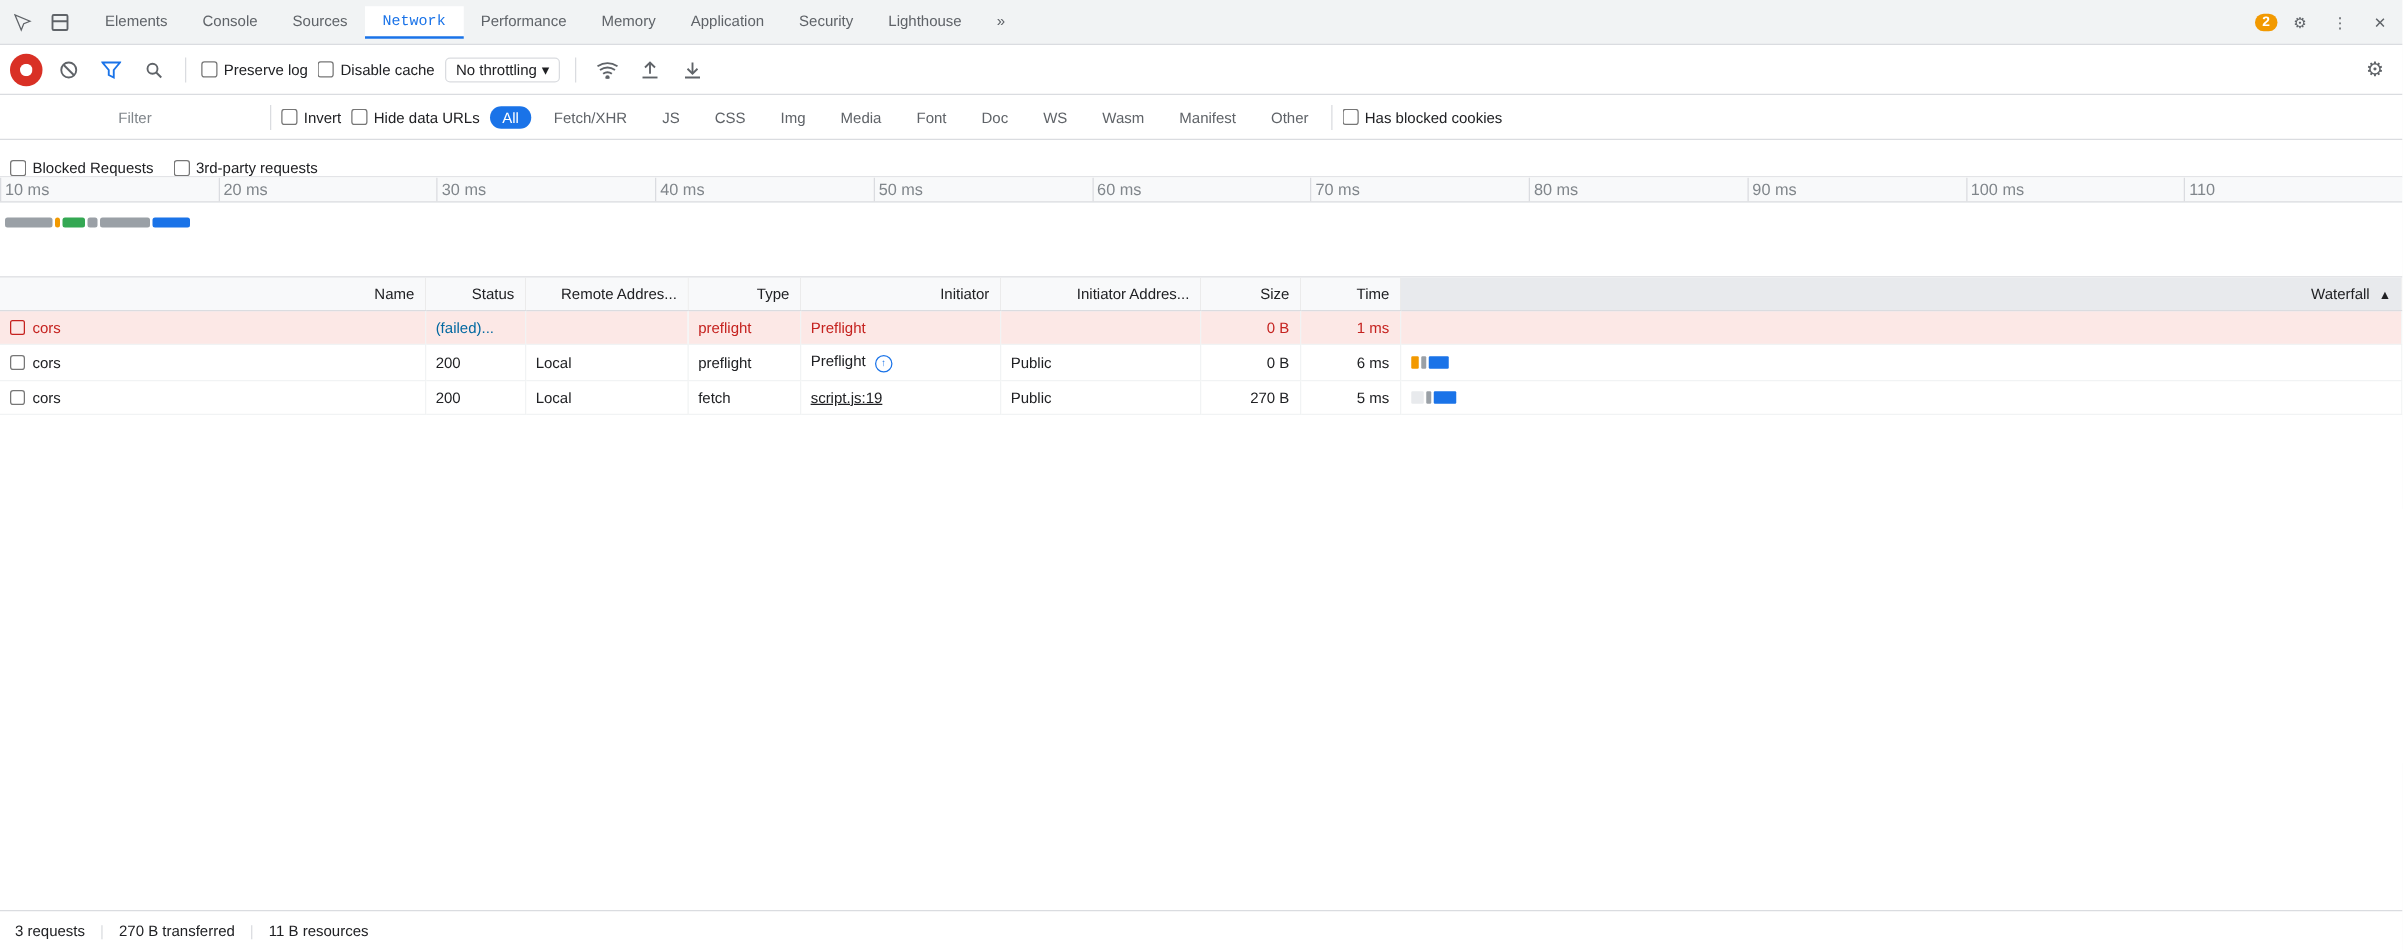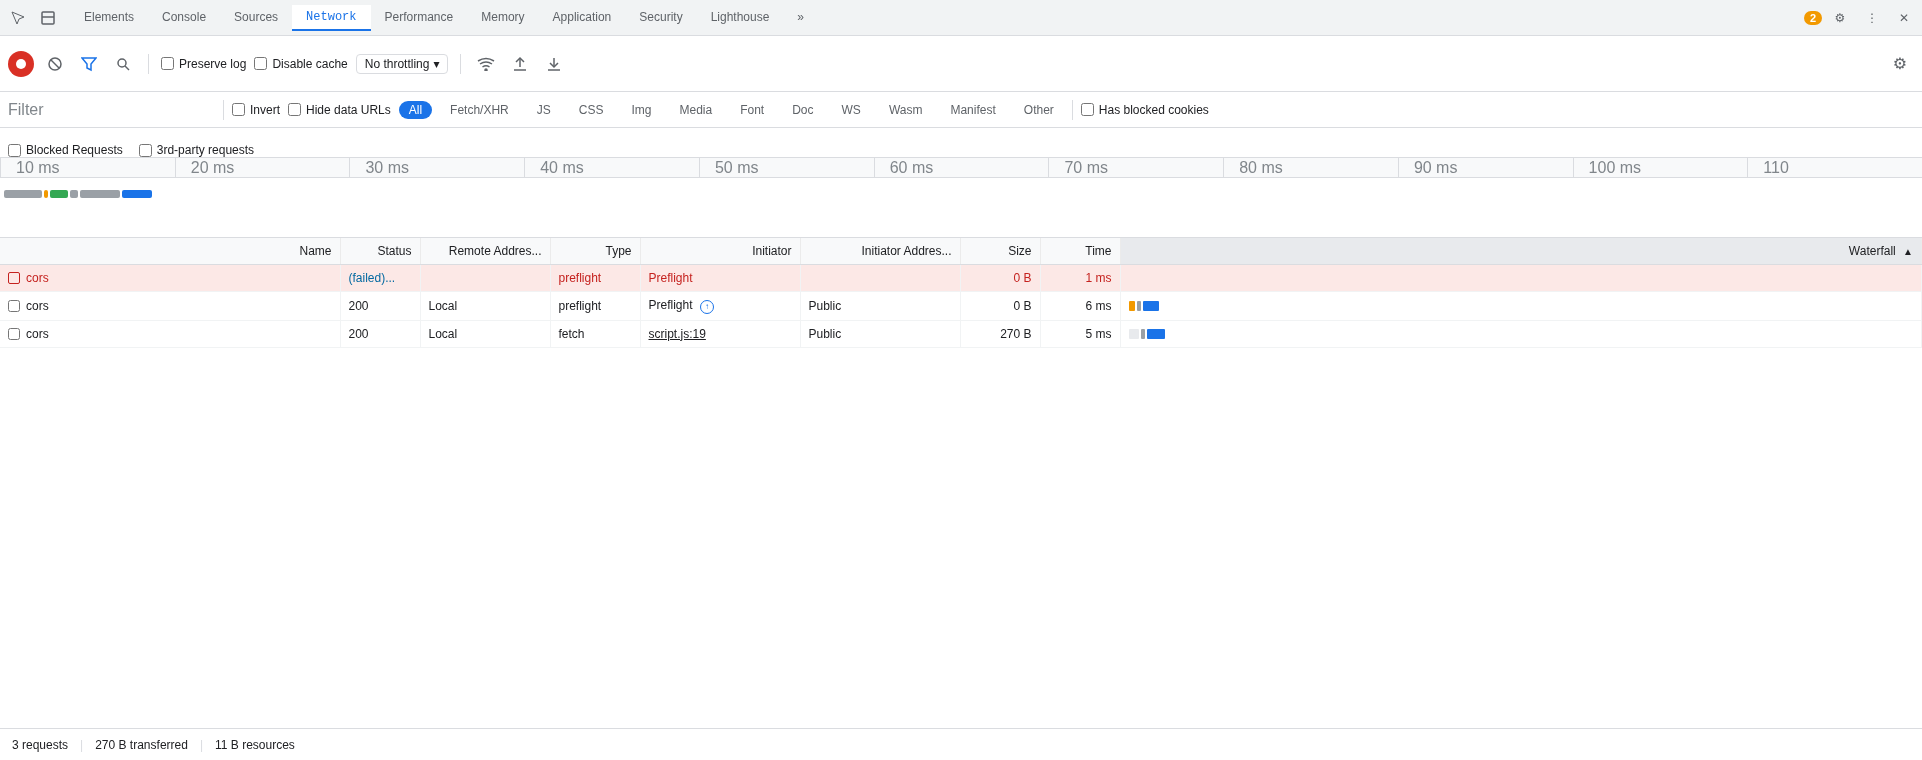--- a/index.html
+++ b/index.html
@@ -17,21 +17,21 @@
       font-size: 12px; color: #5f6368; border-bottom: 2px solid transparent; white-space: nowrap;
     }
     .tab-item.active { color: #1a73e8; border-bottom: 2px solid #1a73e8; background: white; font-family: Liberation Mono, monospace; }
     .tab-bar-right { margin-left: auto; display: flex; align-items: center; gap: 4px; }
     .badge { background: #f29900; color: white; border-radius: 10px; padding: 1px 6px; font-size: 11px; font-weight: 600; }
     .icon-btn { width: 28px; height: 28px; display: flex; align-items: center; justify-content: center; cursor: pointer; color: #5f6368; border-radius: 4px; }
 
     
     .toolbar {
       display: flex; align-items: center; background: white; border-bottom: 1px solid #dadce0;
-      height: 56px; padding: 0 8px; gap: 8px;
+      height: 40px; padding: 0 8px; gap: 8px;
     }
     .toolbar-btn {
       width: 26px; height: 26px; border-radius: 50%; display: flex; align-items: center; justify-content: center;
       cursor: pointer; border: none; background: transparent;
     }
     .toolbar-btn.red { background: #d93025; color: white; }
     .toolbar-btn.gray { color: #5f6368; }
     .toolbar-separator { width: 1px; height: 20px; background: #dadce0; margin: 0 4px; }
     .checkbox-label { display: flex; align-items: center; gap: 5px; cursor: pointer; font-size: 12px; color: #202124; white-space: nowrap; }
     .checkbox-label input { cursor: pointer; }
@@ -41,21 +41,21 @@
     }
     .toolbar-icon-btn { width: 26px; height: 26px; display: flex; align-items: center; justify-content: center; cursor: pointer; color: #5f6368; border-radius: 4px; }
     .toolbar-right { margin-left: auto; }
     .settings-icon { font-size: 16px; }
 
     
     .filter-bar {
       display: flex; align-items: center; background: white; border-bottom: 1px solid #dadce0;
       height: 36px; padding: 0 8px; gap: 8px;
     }
-    .filter-input { border: none; outline: none; font-size: 16px; flex: 0 0 200px; color: #202124; }
+    .filter-input { border: none; outline: none; font-size: 12px; flex: 0 0 200px; color: #202124; text-align: center; }
     .filter-input::placeholder { color: #80868b; }
     .filter-separator { width: 1px; height: 20px; background: #dadce0; }
     .filter-pill {
       padding: 2px 10px; border-radius: 12px; font-size: 12px; cursor: pointer;
       border: none; background: transparent; color: #5f6368;
     }
     .filter-pill.active { background: #1a73e8; color: white; }
 
     
     .blocked-bar {
@@ -65,22 +65,22 @@
 
     
     .timeline-container {
       background: white; border-bottom: 1px solid #dadce0; position: relative; height: 80px; overflow: hidden;
     }
     .timeline-ruler {
       display: flex; height: 20px; border-bottom: 1px solid #dadce0; background: #f8f9fa;
       padding-left: 0;
     }
     .timeline-tick {
-      display: flex; align-items: center; font-size: 16px; color: #80868b; border-left: 1px solid #dadce0;
-      padding-left: 15px; flex: 1;
+      display: flex; align-items: center; font-size: 13px; color: #80868b; border-left: 1px solid #dadce0;
+      padding-left: 3px; flex: 1;
     }
     .timeline-chart { height: 60px; position: relative; padding-left: 8px; }
 
     
     .table-container { flex: 1; overflow: auto; background: white; }
     .network-table { width: 100%; border-collapse: collapse; }
     .network-table th {
       background: #f8f9fa; border-bottom: 1px solid #dadce0; border-right: 1px solid #ebebeb;
       padding: 6px 8px; text-align: right; font-weight: 500; font-size: 12px; color: #202124;
       position: sticky; top: 0; z-index: 1; white-space: nowrap;

